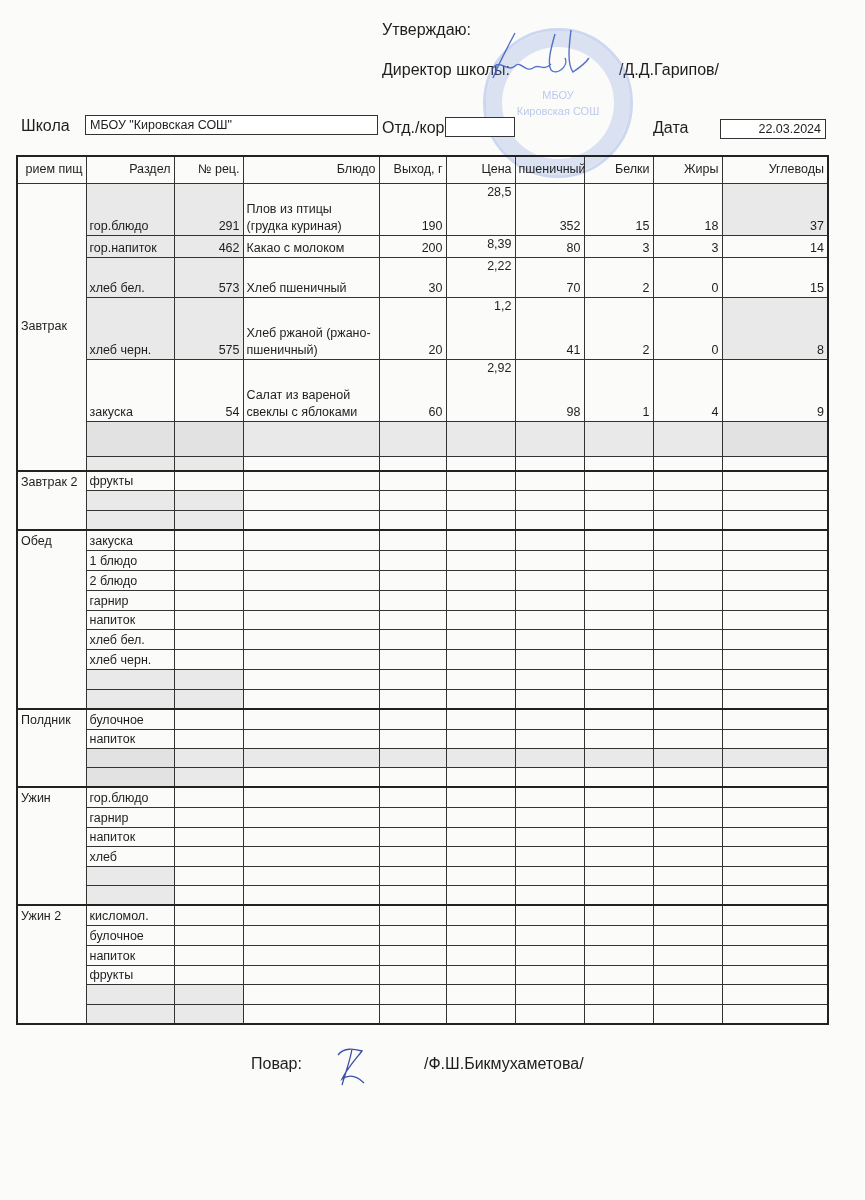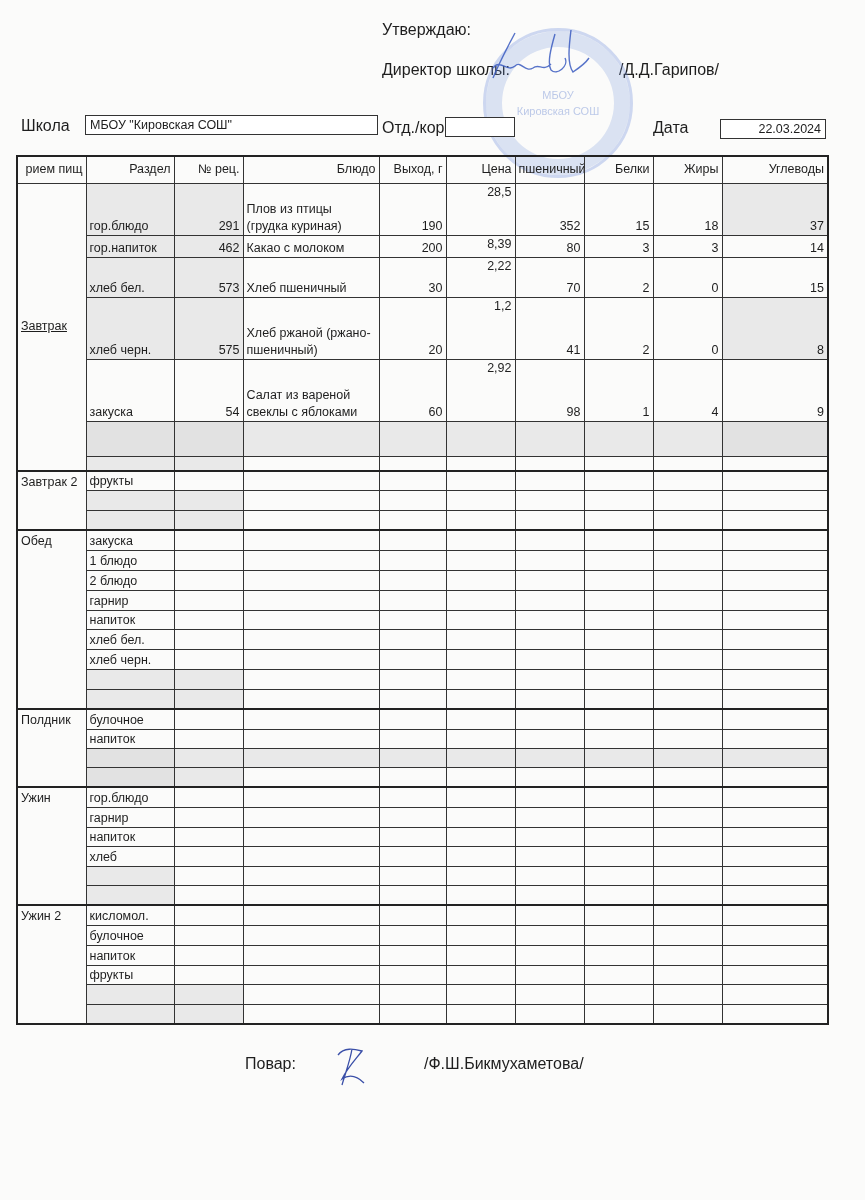--- a/index.html
+++ b/index.html
@@ -69,21 +69,21 @@
       <th>Цена</th>
       <th>пшеничный</th>
       <th>Белки</th>
       <th>Жиры</th>
       <th>Углеводы</th>
     </tr>
   </thead>
   <tbody>
 
     <tr style="height:52px">
-      <td rowspan="7" class="meal" style="vertical-align:middle !important; padding-top:0 !important;text-decoration:underline;">Завтрак</td>
+      <td rowspan="7" class="meal" style="vertical-align:middle !important; padding-top:0 !important;">Завтрак</td>
       <td class="gray">гор.блюдо</td>
       <td class="num gray">291</td>
       <td class="wrap">Плов из птицы (грудка куриная)</td>
       <td class="num">190</td>
       <td class="num top">28,5</td>
       <td class="num">352</td>
       <td class="num">15</td>
       <td class="num">18</td>
       <td class="num gray">37</td>
     </tr>
@@ -467,17 +467,17 @@
         <td></td>
         <td></td>
         <td></td>
         <td></td>
         <td></td>
         <td></td>
     </tr>
   </tbody>
 </table>
 
-<div class="lbl" style="left:245px; top:1055px;">Повар:</div>
+<div class="lbl" style="left:251px; top:1055px;">Повар:</div>
 <svg class="abs" style="left:334px; top:1045px;" width="36" height="42">
   <path d="M4 10 C 10 2, 20 4, 28 6 C 22 14, 14 22, 8 34 C 14 30, 22 30, 30 38 M18 4 C 16 16, 12 26, 8 40" stroke="#3a4fa8" stroke-width="1.3" fill="none"></path>
 </svg>
 <div class="lbl" style="left:424px; top:1055px;">/Ф.Ш.Бикмухаметова/</div>
 
 </body></html>

